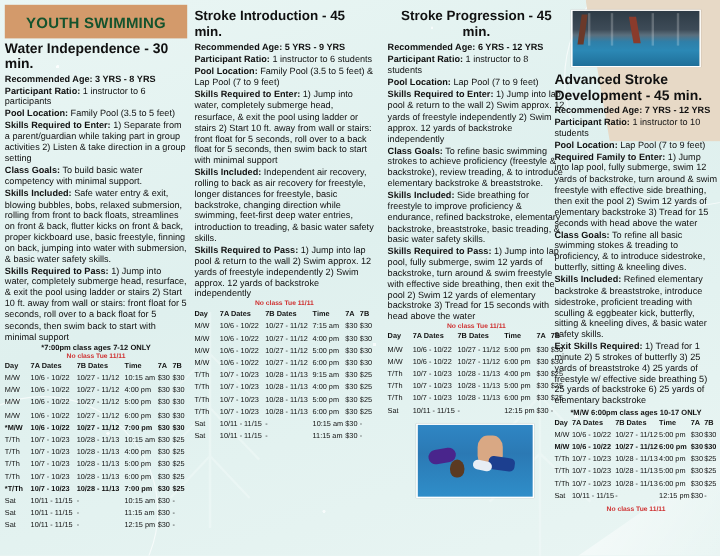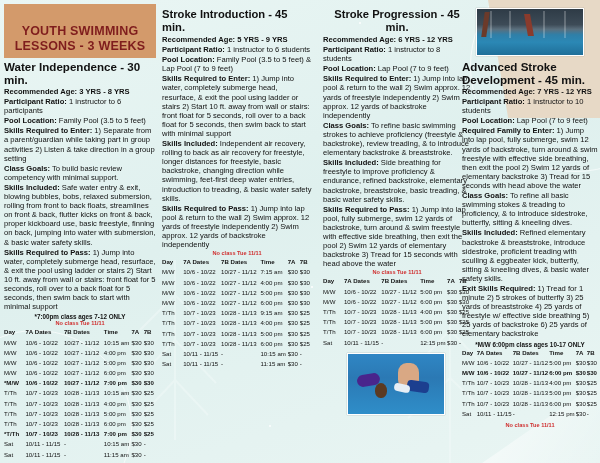--- a/index.html
+++ b/index.html
@@ -35,23 +35,23 @@
 
   .page{position:absolute;inset:0;z-index:3;}
 
   .col{position:absolute;top:0;}
   #col1{left:4px;width:152px;}
   #col2{left:162px;width:150px;}
   #col3{left:323px;width:148px;}
   #col4{left:462px;width:136px;}
 
   .banner{
-    background:#d39a6b;color:#7f1d1d;text-align:center;
+    background:#d39a6b;color:#14532d;text-align:center;
     font-weight:bold;font-size:12.5px;line-height:14.5px;
-    padding:20px 2px 5px;letter-spacing:.2px;margin:4px 0 1px;
+    padding:8px 2px 5px;letter-spacing:.2px;margin:4px 0 1px;
   }
   .course-title{font-weight:bold;font-size:11.6px;line-height:13px;margin:2px 0 1px;}
   .course-title.c2,.course-title.c3{font-size:11.2px;}
   .course-title.center{text-align:center;}
   .ph{font-size:7.6px;line-height:9.1px;margin:0 0 1px;text-align:left;}
   .ph b{font-weight:bold;}
   .ph.bold-all{font-weight:bold;}
   .note{font-weight:bold;font-size:6.3px;text-align:center;margin:2px 0 0;}
   .noclass{color:#cf3030;font-size:5.6px;text-align:center;margin:0 0 1px;font-weight:bold;}
 
@@ -110,29 +110,28 @@
 </div>
 <div class="swirl" style="left:-60px;top:330px;width:190px;height:190px;"></div>
 <div class="swirl" style="left:470px;top:-40px;width:210px;height:210px;"></div>
 <div class="ribbon"></div>
 
 <div class="page">
 
   <div class="col" id="col1">
     <div class="banner">
       <div>YOUTH SWIMMING</div>
-      <div>LESSONS - 3 WEEKS</div>
     </div>
     <div class="course-title">Water Independence - 30 min.</div>
     <div class="fields">
         <div class="ph"><b>Recommended Age:</b><span style="font-weight: bold;"> 3 YRS - 8 YRS</span></div>
         <div class="ph"><b>Participant Ratio:</b><span> 1 instructor to 6 participants</span></div>
         <div class="ph"><b>Pool Location:</b><span>  Family Pool (3.5 to 5 feet)</span></div>
         <div class="ph"><b>Skills Required to Enter:</b><span> 1) Separate from a parent/guardian while taking part in group activities 2) Listen &amp; take direction in a group setting</span></div>
-        <div class="ph"><b>Class Goals:</b><span> To build basic review competency with minimal support.</span></div>
+        <div class="ph"><b>Class Goals:</b><span> To build basic water competency with minimal support.</span></div>
         <div class="ph"><b>Skills Included:</b><span> Safe water entry &amp; exit, blowing bubbles, bobs, relaxed submersion, rolling from front to back floats, streamlines on front &amp; back, flutter kicks on front &amp; back, proper kickboard use, basic freestyle, finning on back, jumping into water with submersion, &amp; basic water safety skills.</span></div>
         <div class="ph"><b>Skills Required to Pass:</b><span> 1) Jump into water, completely submerge head, resurface, &amp; exit the pool using ladder or stairs 2) Start 10 ft. away from wall or stairs: front float for 5 seconds, roll over to a back float for 5 seconds, then swim back to start with minimal support</span></div>
       </div>
     <div class="note">*7:00pm class ages 7-12 ONLY</div>
     <div class="noclass">No class Tue 11/11</div>
     <table class="sched">
       <colgroup>
           <col class="c-day">
           <col class="c-7ad">
           <col class="c-7bd">

